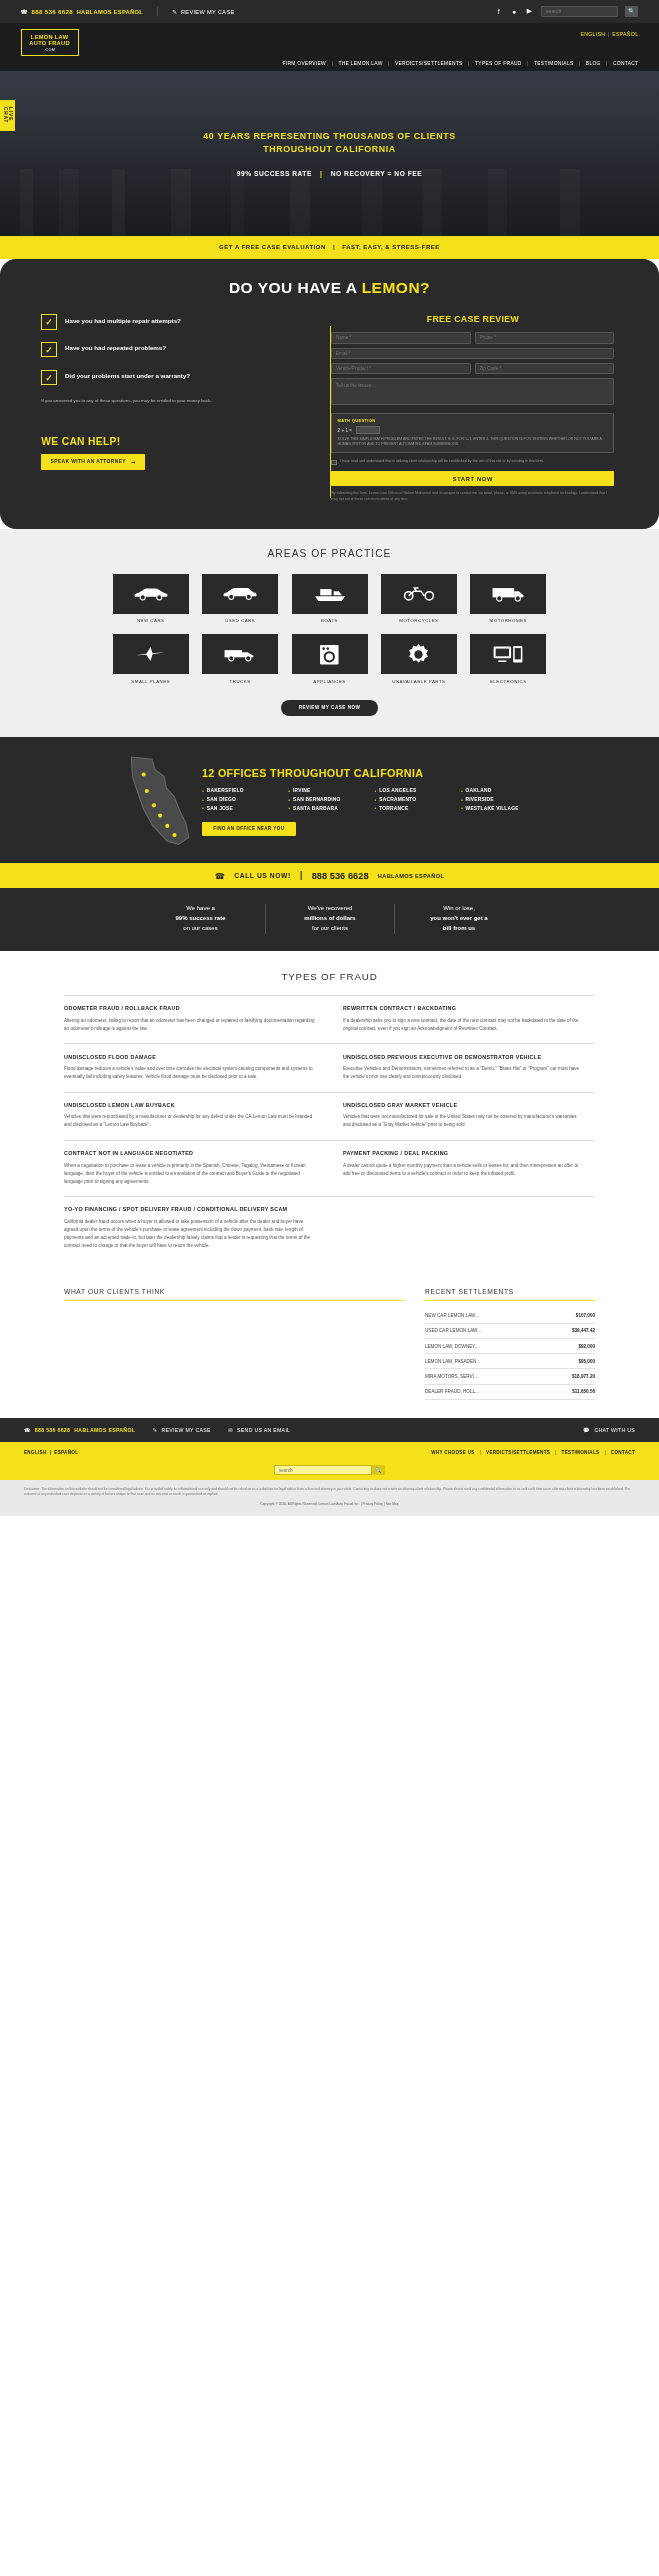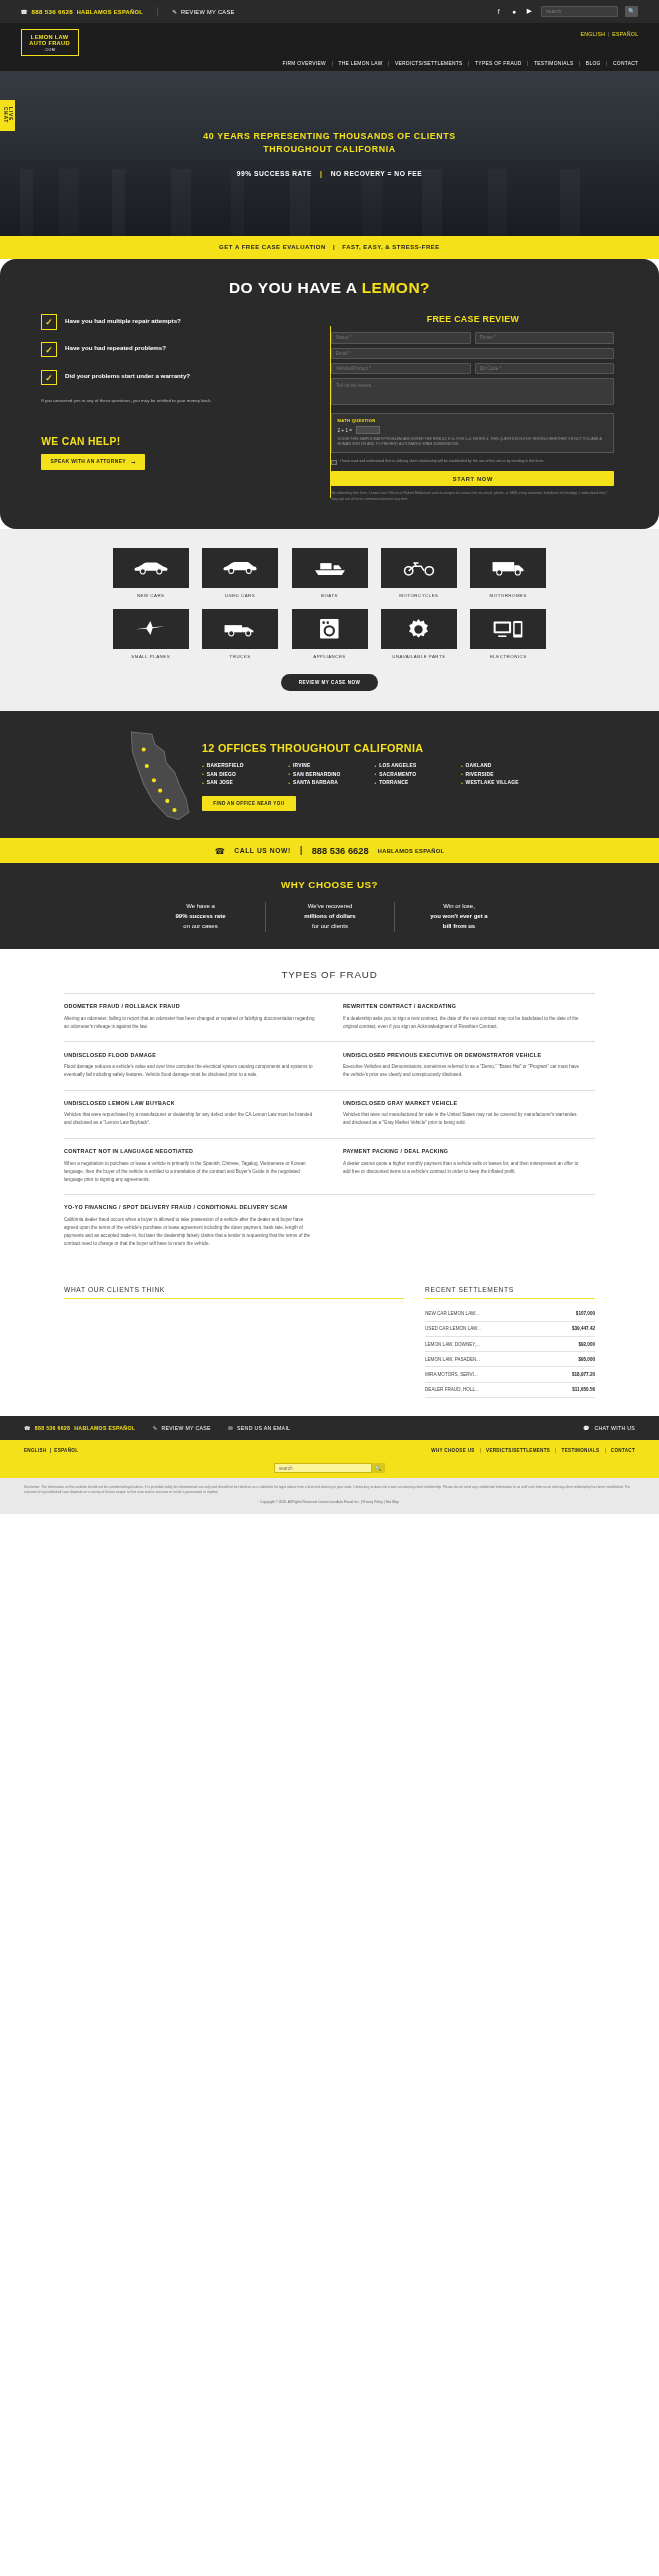--- a/index.html
+++ b/index.html
@@ -462,20 +462,21 @@
           <div class="cb"></div>
           <div class="ct">I have read and understand that in utilizing client relationship will be established by the use of this site or by sending in this form.</div>
         </div>
         <button class="startnow">START NOW</button>
         <div class="disclaim">By submitting this form, Lemon Law Offices of Robert Mobasseri and its assigns to contact me via email, phone, or SMS using automatic telephone technology. I understand that I may opt out of these communications at any time.</div>
       </div>
     </div>
   </div>
 
   <div class="aop">
+    <div class="aop-title">AREAS OF PRACTICE</div>
     <div class="aop-grid">
 
       <div class="aop-cell">
         <div class="aop-icon">
           <svg width="34" height="15.5" viewBox="0 0 66 30">
               <path d="M4 21h58c2 0 3-1 3-3 0-3-3-4-7-5l-10-6c-2-1-4-2-8-2H26c-4 0-6 1-9 3l-8 5c-5 1-8 2-8 5 0 2 1 3 3 3z"></path>
               <circle cx="17" cy="22" r="5" fill="#2a2a2a" stroke="#fff" stroke-width="2"></circle>
               <circle cx="49" cy="22" r="5" fill="#2a2a2a" stroke="#fff" stroke-width="2"></circle>
             </svg>
         </div>
@@ -626,21 +627,20 @@
 
   <div class="callstrip">
     <span>☎</span>
     <span class="cs1">CALL US NOW!</span>
     <span class="csbar">|</span>
     <span class="cs2">888 536 6628</span>
     <span class="cs3">HABLAMOS ESPAÑOL</span>
   </div>
 
   <div class="wcu">
-    <div class="wcu-title">WHY CHOOSE US?</div>
     <div class="wcu-cols">
       <div class="wcu-col">
         <div>We have a</div>
         <div class="strong">99% success rate</div>
         <div>on our cases</div>
       </div>
       <div class="wcu-col">
         <div>We've recovered</div>
         <div class="strong">millions of dollars</div>
         <div>for our clients</div>

